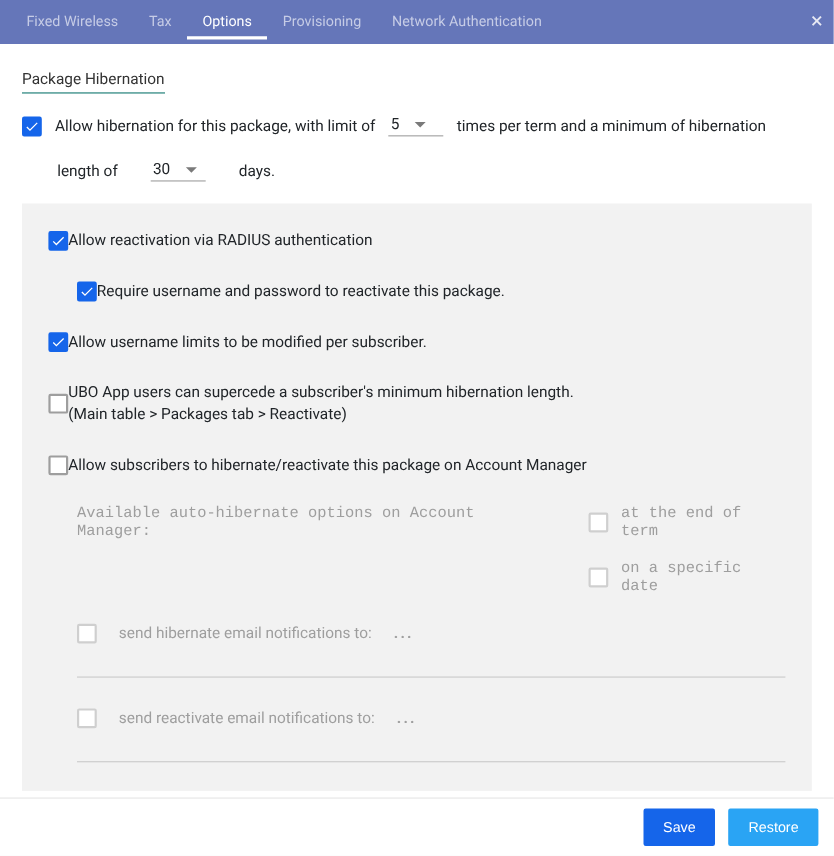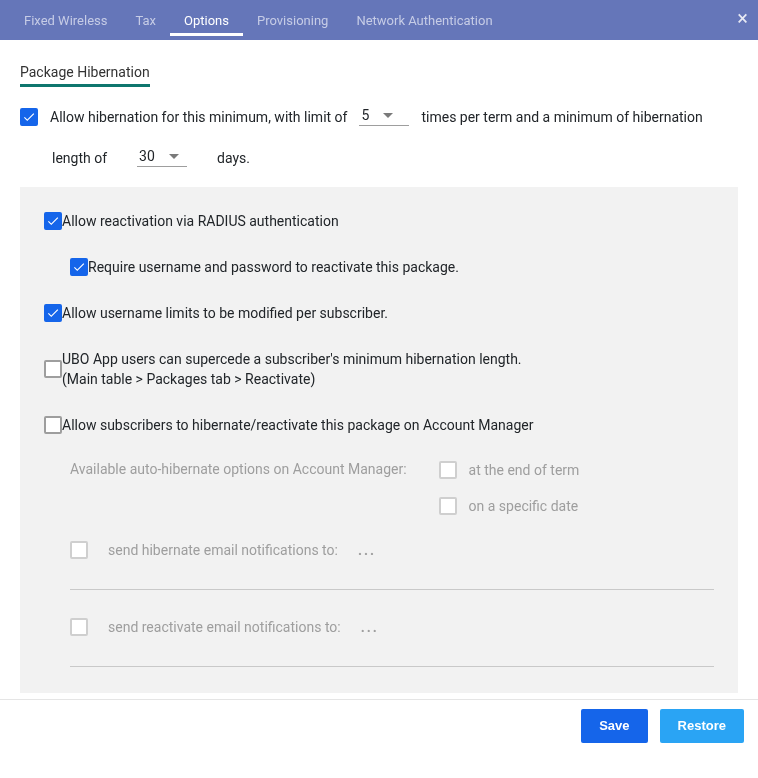--- a/index.html
+++ b/index.html
@@ -7,49 +7,49 @@
   .root { width:758px; }
 
   
   .tabbar { background:#6576b9; color:#e8eaf4; display:flex; align-items:center; height:40px; padding:0 10px; position:relative; }
   .tab { padding:0 14px; height:32px; display:flex; align-items:center; font-weight:400; font-size:13px; color:#c6cce6; cursor:pointer; }
   .tab.active { color:#fff; box-shadow: inset 0 -3px 0 #fff; }
   .closebtn { position:absolute; right:10px; top:8px; color:#e8eaf4; font-size:20px; line-height:1; cursor:pointer; }
 
   
   .body { padding:24px 20px 0 20px; }
-  .section-title { display:inline-block; font-size:14px; color:#333; padding-bottom:4px; border-bottom:3px solid #0f766e; margin-bottom:20px; }
+  .section-title { display:inline-block; font-size:14px; color:#333; padding-bottom:4px; border-bottom:1px solid #0f766e; margin-bottom:20px; }
 
   .row { display:flex; align-items:center; gap:8px; flex-wrap:wrap; }
   .chk { width:18px; height:18px; border:2px solid #9e9e9e; border-radius:2px; display:inline-flex; align-items:center; justify-content:center; cursor:pointer; flex-shrink:0; background:#fff; }
   .chk.checked { background:#1565ea; border-color:#1565ea; }
   .chk.checked svg { display:block; }
   .chk svg { display:none; width:14px; height:14px; }
   .chk.disabled { border-color:#cfcfcf; cursor:default; }
 
   .sel { display:inline-flex; align-items:center; border-bottom:1px solid #9e9e9e; padding:0 2px 2px 2px; min-width:50px; gap:14px; cursor:pointer; }
   .sel .caret { width:0; height:0; border-left:5px solid transparent; border-right:5px solid transparent; border-top:5px solid #7a7a7a; }
 
   .panel { background:#f2f2f2; margin-top:20px; padding:24px 24px 12px 24px; }
   .opt { display:flex; align-items:center; margin-bottom:26px; }
   .opt .lbl { line-height:20px; }
   .sub { margin-left:26px; }
   .muted, .muted .lbl { color:#9e9e9e; }
 
-  .inner-grid { display:flex; gap:32px; margin-left:26px; margin-bottom:26px; }
+  .inner-grid { display:flex; gap:32px; margin-left:26px; margin-bottom:26px;font-family:Liberation Mono, monospace; }
   .inner-right { display:flex; flex-direction:column; gap:18px; }
   .inner-row { display:flex; align-items:center; gap:12px; color:#9e9e9e; }
 
   .inline-field { margin-left:26px; margin-bottom:14px; }
   .if-row { display:flex; align-items:center; gap:20px; color:#9e9e9e; }
   .dots { color:#9e9e9e; letter-spacing:2px; font-weight:700; }
   .if-underline { height:1px; background:#c9c9c9; margin-top:30px; }
 
   .footer { height:52px; display:flex; align-items:center; justify-content:flex-end; gap:12px; padding:0 14px; border-top:1px solid #e5e5e5; margin-top:6px; }
-  .btn { height:34px; padding:0 18px; border:none; border-radius:2px; font-weight:700; font-size:13px; cursor:pointer; color:#fff; }
+  .btn { height:34px; padding:0 18px; border:none; border-radius:2px; font-weight:400; font-size:13px; cursor:pointer; color:#fff; }
   .btn.save { background:#1565ea; }
   .btn.restore { background:#2aa4f4; }
 </style>
 </head>
 <body>
 
 <div class="root">
 
   <div class="tabbar">
     <div class="tab">Fixed Wireless</div>
@@ -64,21 +64,21 @@
 
     <div class="section-title">Package Hibernation</div>
 
     
     <div class="row" style="gap:12px;">
       <span class="chk checked">
         <svg viewBox="0 0 24 24">
             <path fill="#fff" d="M9 16.2 4.8 12l-1.4 1.4L9 19 21 7l-1.4-1.4z"></path>
           </svg>
       </span>
-      <span>Allow hibernation for this minimum, with limit of</span>
+      <span>Allow hibernation for this package, with limit of</span>
       <span class="sel">
         <span>5</span>
         <span class="caret"></span>
       </span>
       <span>times per term and a minimum of hibernation</span>
     </div>
     <div class="row" style="gap:30px; margin-top:22px; margin-left:32px;">
       <span>length of</span>
       <span class="sel">
         <span>30</span>

